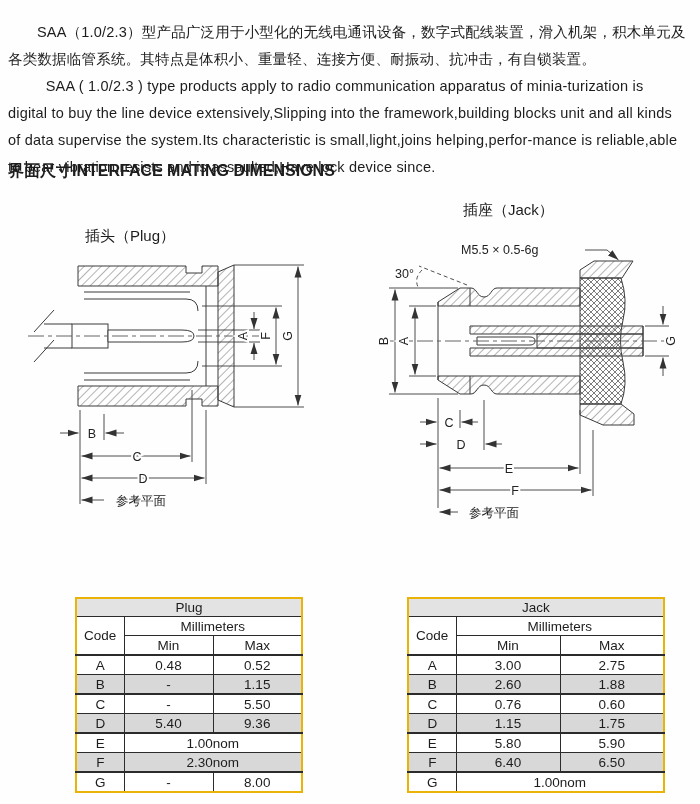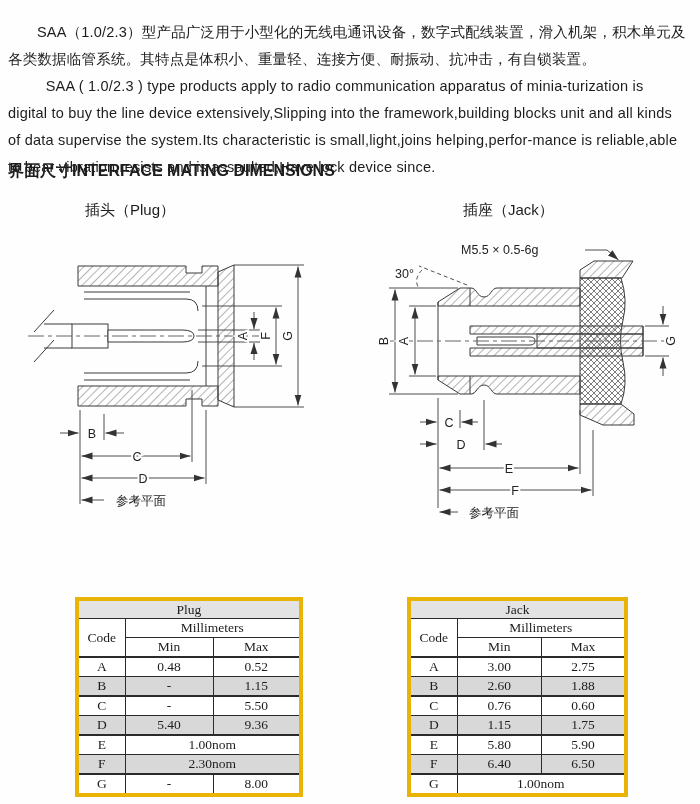--- a/index.html
+++ b/index.html
@@ -6,36 +6,36 @@
   .page {
     position:relative; width:700px; height:804px; background:#fefefe;
     font-family:"Liberation Sans", sans-serif; color:#1d1d1d; overflow:hidden;
   }
   .para { position:absolute; font-size:14.5px; line-height:27px; letter-spacing:0.2px; }
   .para-cn { top:4px; left:8px; right:8px; text-indent:2em; }
   .para-en { top:58px; left:8px; right:14px; text-indent:2.6em; }
   .heading { position:absolute; top:161px; left:8px; font-size:16px; font-weight:bold; }
   .heading .cn { }
   .fig-label { position:absolute; top:201px; font-size:15px; }
-  .fig-label.plug { left:85px; }
+  .fig-label.plug { left:85px;margin-top:26px; }
   .fig-label.jack { left:463px; }
   svg.drawing { position:absolute; }
   svg.drawing text { font-family:"Liberation Sans", sans-serif; font-size:12.5px; fill:#222; }
   svg.drawing text.halo { paint-order:stroke; stroke:#fefefe; stroke-width:4px; }
   .dim-table {
     position:absolute; top:597px; border-collapse:collapse; table-layout:fixed;
-    border:4px solid #eab308; font-size:13.5px; text-align:center; background:#fff;font-family:Liberation Serif, serif;
+    border:2px solid #eab308; font-size:13.5px; text-align:center; background:#fff;
   }
   .dim-table td { border:1px solid #2b2b2b; height:18px; padding:0 2px; }
   .dim-table tr.t-title td { background:#e3e3e3; height:17px; }
   .dim-table tr.shade td { background:#d8d8d8; }
   .dim-table tr.grp td { border-top-width:2px; }
   .dim-table tr.first-data td { border-top-width:2px; }
   .tbl-plug { left:75px; width:228px; }
-  .tbl-jack { left:407px; width:221px; }
+  .tbl-jack { left:407px; width:258px; }
   .c-code { width:48px; }
 </style>
 </head>
 <body>
 
 <div class="page">
 
   <p class="para para-cn">SAA（1.0/2.3）型产品广泛用于小型化的无线电通讯设备，数字式配线装置，滑入机架，积木单元及各类数据临管系统。其特点是体积小、重量轻、连接方便、耐振动、抗冲击，有自锁装置。</p>
   <p class="para para-en">SAA ( 1.0/2.3 ) type products apply to radio communication apparatus of minia-turization is digital to buy the line device extensively,Slipping into the framework,building blocks unit and all kinds of data supervise the system.Its characteristic is small,light,joins helping,perfor-mance is reliable,able to bear vibration,resists and is assaulted,Have lock device since.</p>
 

